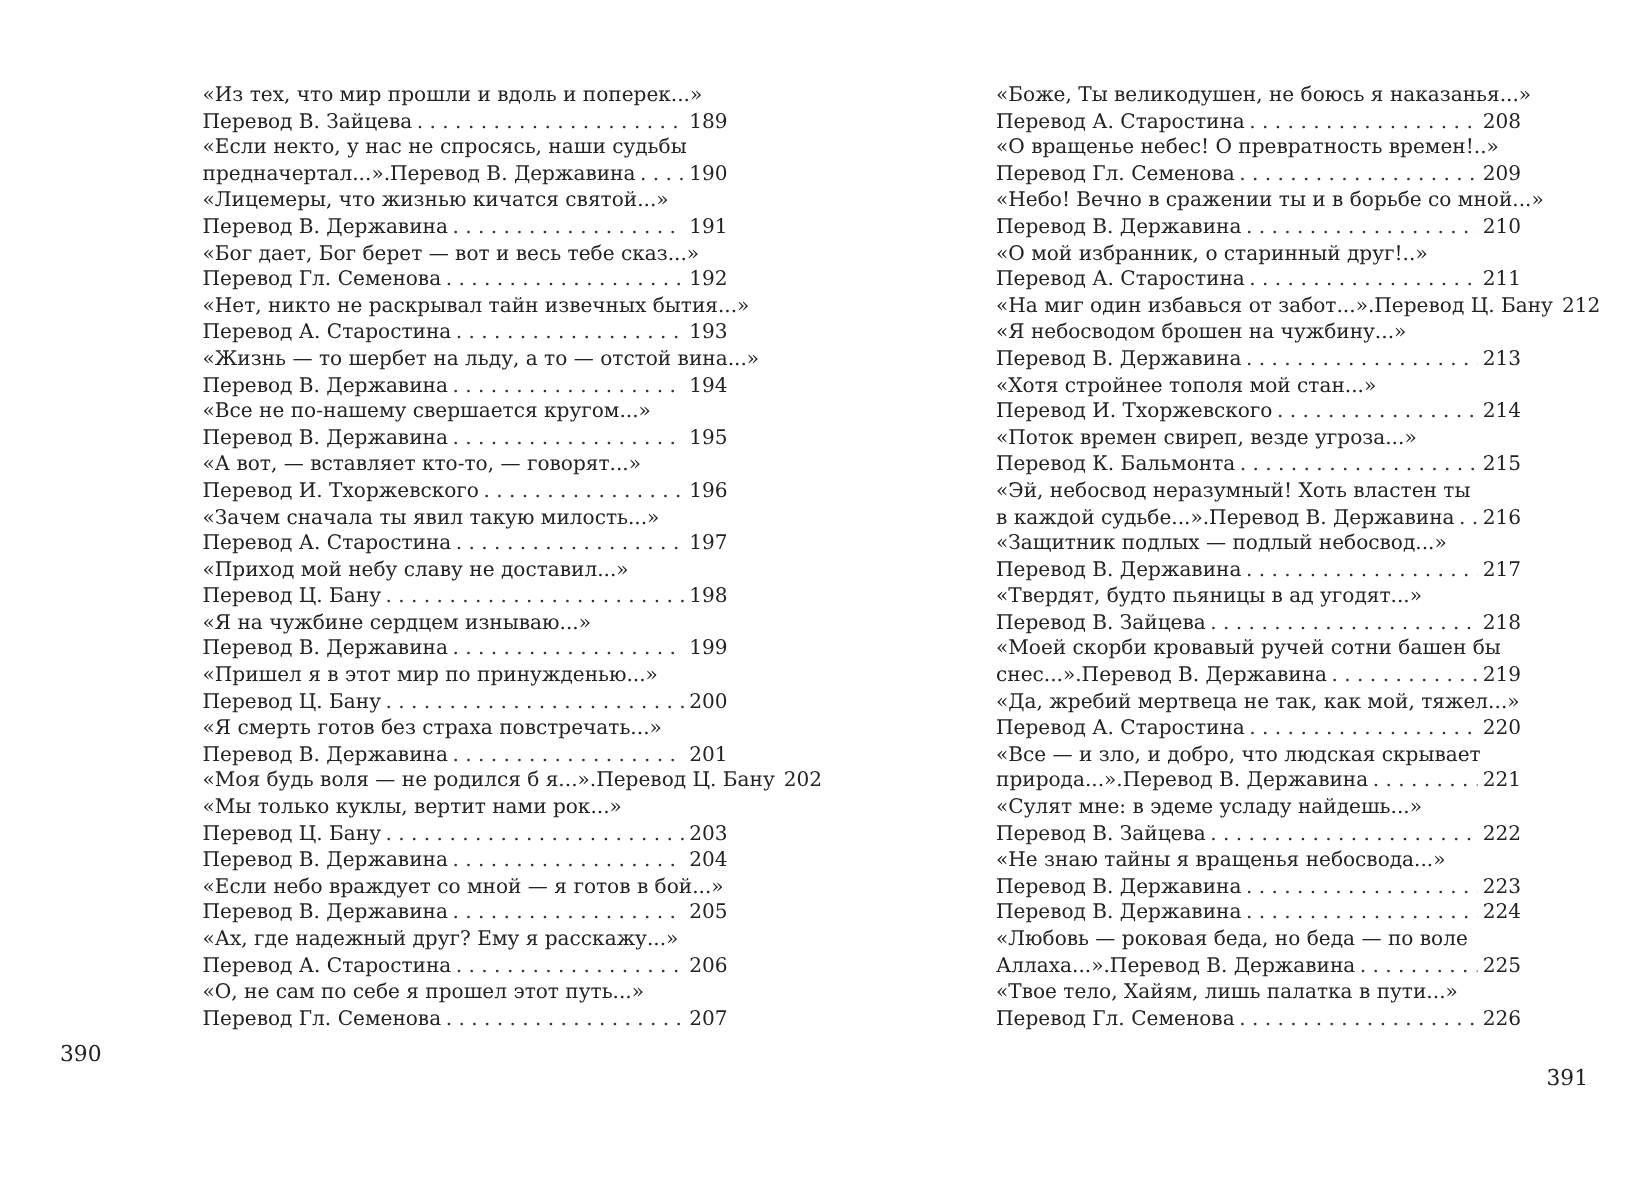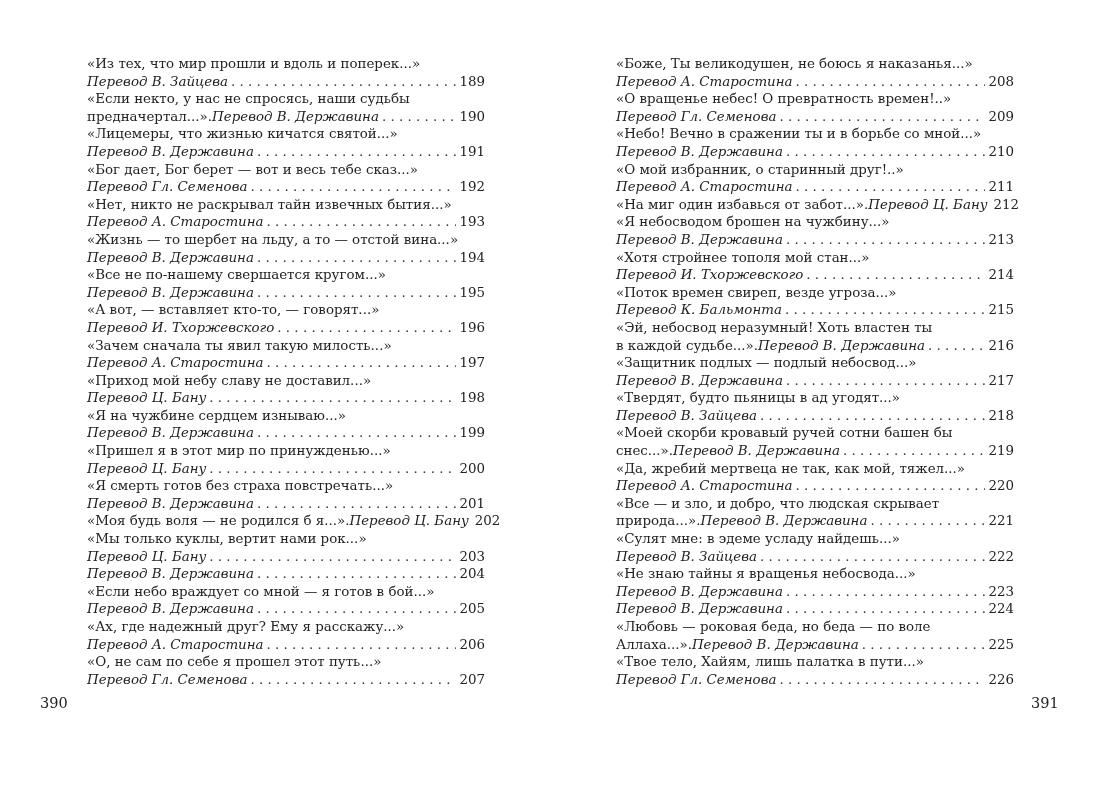--- a/index.html
+++ b/index.html
@@ -1,30 +1,30 @@
 <!DOCTYPE html>
 <html><head>
   <meta charset="utf-8">
   <style>
     html, body { margin: 0; padding: 0; background: #ffffff; }
     body { width: 1100px; height: 789px; position: relative; overflow: hidden;
            font-family: "DejaVu Serif", "Liberation Serif", serif; color: #222; }
     .page { position: absolute; top: 55px; width: 398px; }
     .page.left { left: 87px; }
     .page.right { left: 616px; }
-    .entry { font-size: 13.4px; line-height: 17.6px; margin-bottom: 0; }
+    .entry { font-size: 13.4px; line-height: 17.6px; margin-bottom: 0; margin-left: 48px; }
     .line { display: flex; align-items: baseline; white-space: nowrap; }
     .line .txt { flex: 0 0 auto; }
-    .line .tr { font-style: italic; }
+    .line .tr { }
     .line .leader { flex: 1 1 auto; overflow: hidden; margin: 0 3px; letter-spacing: 2.2px; color: #333; }
     .line .leader::before { content: ". . . . . . . . . . . . . . . . . . . . . . . . . . . . . . . . . . . . . . . . . . . . . . . . . . . . . . . . . . . . . . . . . . ."; letter-spacing: 0; }
     .line .pg { flex: 0 0 auto; }
     .folio { position: absolute; font-weight: normal; font-size: 14.5px; top: 695px; }
     .folio.left { left: 40px; }
-    .folio.right { left: 1031px; }
+    .folio.right { left: 1031px; margin-top: 16px; }
   </style>
 </head>
 <body>
 
 <div class="page left" id="left-page">
     <div class="entry">
       <div class="line">
         <span class="txt">«Из тех, что мир прошли и вдоль и поперек...»</span>
       </div>
       <div class="line">

